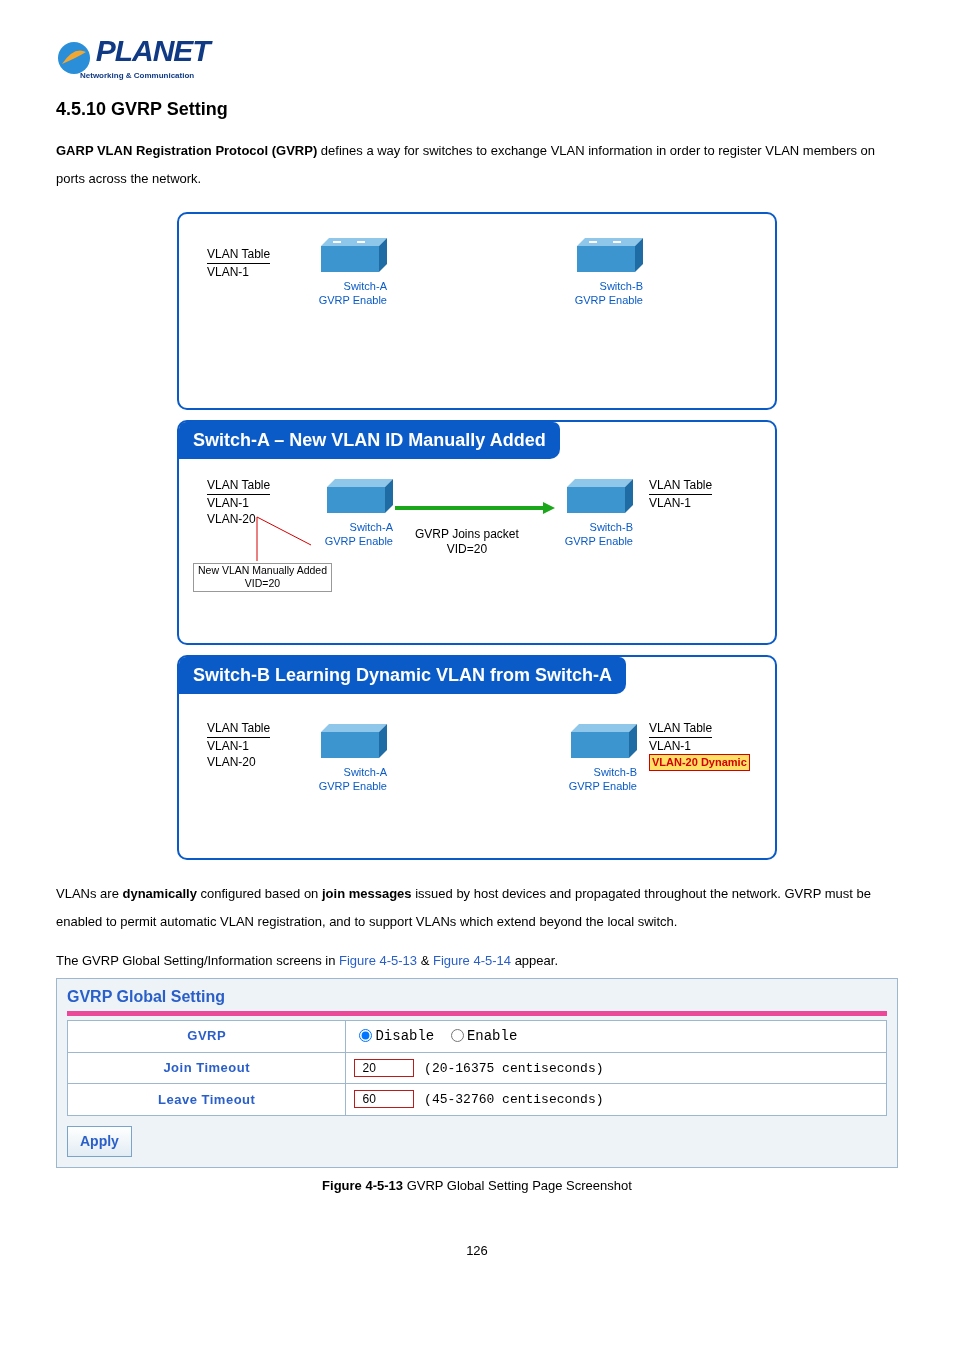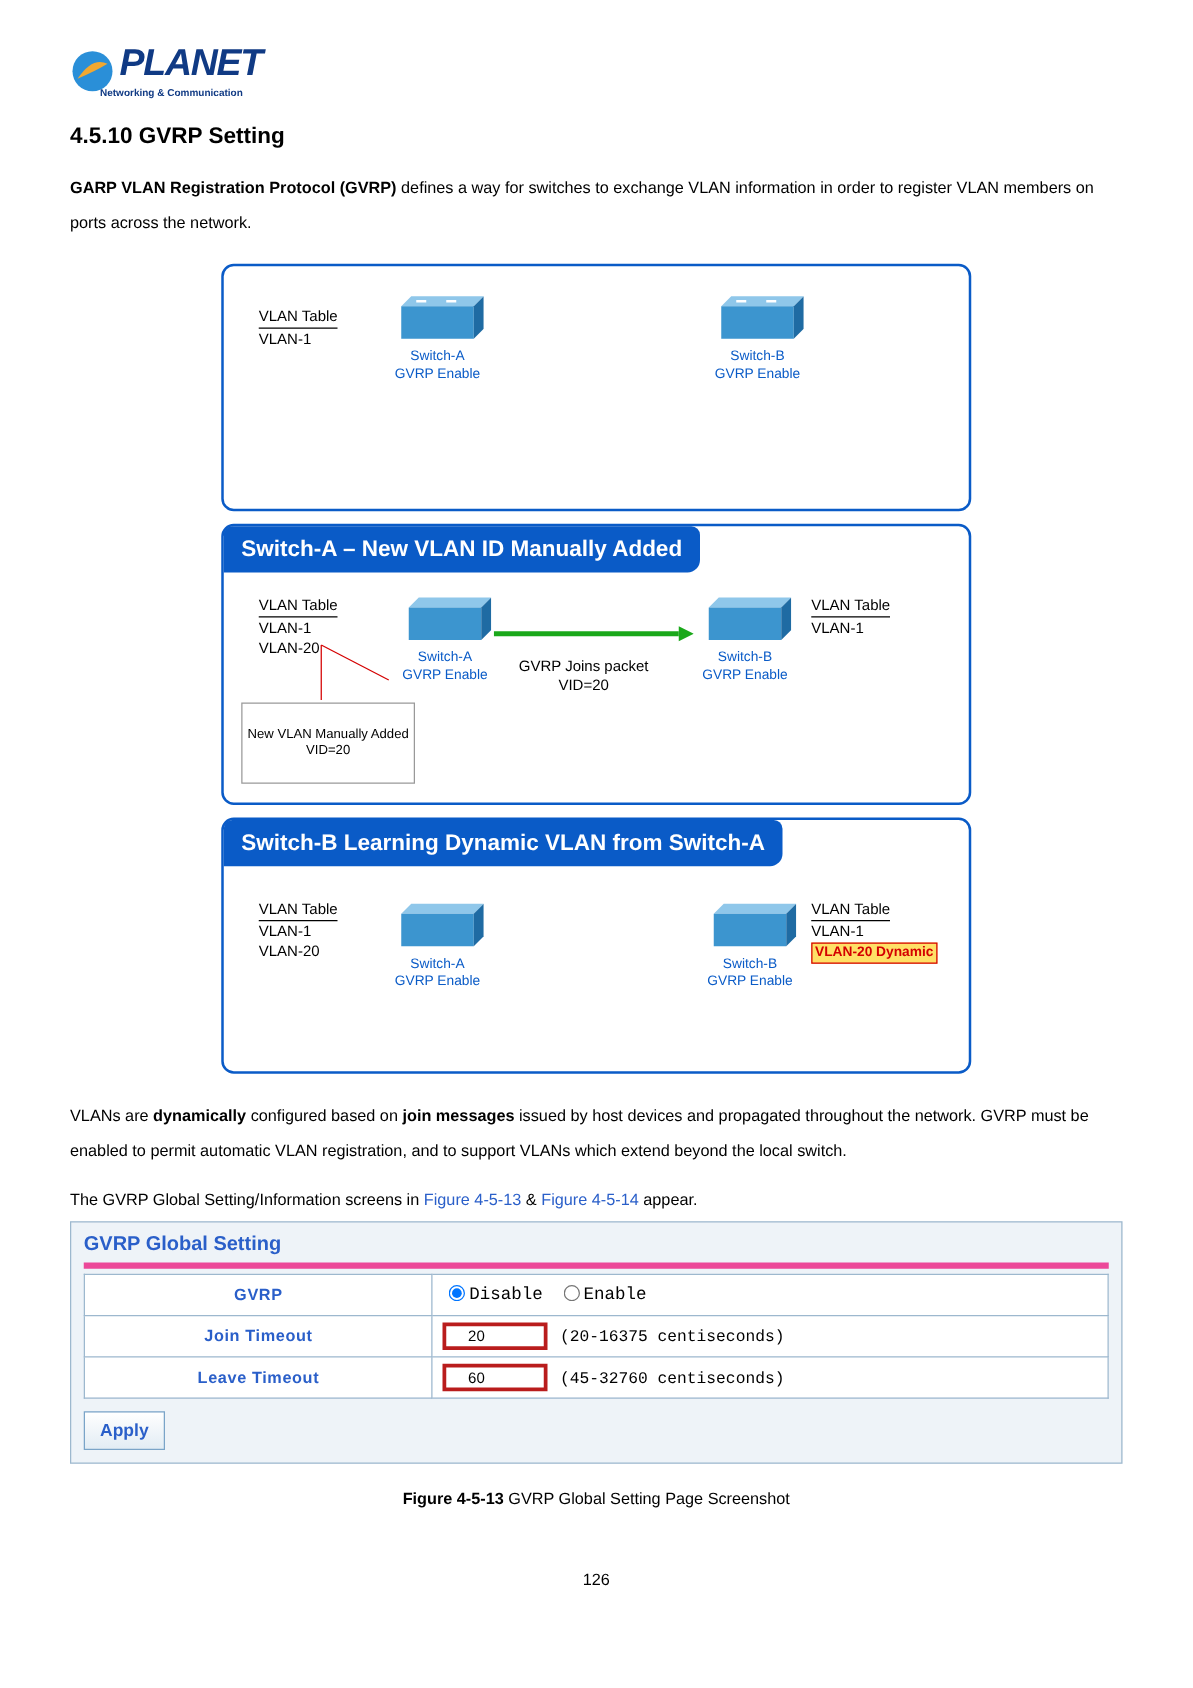--- a/index.html
+++ b/index.html
@@ -74,32 +74,32 @@
     line-height: 1.35;
   }
   .vlan-table .hdr {
     font-weight: normal;
     border-bottom: 1px solid #000;
     display: inline-block;
     padding-bottom: 1px;
   }
   .switch {
     position: absolute;
-    text-align: center;
+    text-align: right;
     font-size: 11px;
     color: #0a5bc7;
     line-height: 1.25;
   }
   .switch svg { display:block; margin: 0 auto 2px auto; }
   .note-box {
     position: absolute;
     border: 1px solid #999;
     font-size: 10.5px;
     text-align: center;
-    padding: 18px 4px;
+    padding: 0 4px;
     background: #fff;
     line-height: 1.3;
   }
   .mid-label {
     position: absolute;
     font-size: 12px;
     color: #000;
     text-align: center;
     line-height: 1.3;
   }
@@ -149,40 +149,40 @@
     width: 34%;
     text-align: center;
     color: #2a5fc9;
     font-weight: bold;
     font-family: "Trebuchet MS", Arial, sans-serif;
     letter-spacing: 0.5px;
   }
   table.cfg input[type=text] {
     width: 44px;
     font-size: 12px;
-    border: 3px solid #b91c1c;
-    padding: 1px 17px;
+    border: 1px solid #b91c1c;
+    padding: 1px 7px;
   }
   .hint { font-family: "Courier New", monospace; font-size: 13px; margin-left: 6px; }
   .apply-btn {
     display: inline-block;
     border: 1px solid #7aa4c8;
     background: linear-gradient(#ffffff,#e2ecf4);
     color: #2a5fc9;
     font-weight: bold;
     font-size: 14px;
     padding: 4px 12px;
     margin-top: 10px;
     font-family: "Trebuchet MS", Arial, sans-serif;
     cursor: pointer;
   }
   .fig-caption {
     text-align: center;
     font-size: 13px;
-    margin-top: 18px;
+    margin-top: 8px;
   }
   .page-num {
     text-align: center;
     font-size: 13px;
     margin-top: 46px;
   }
   .radio-row input { vertical-align: -2px; }
   .radio-row span.rlbl { font-family: "Courier New", monospace; font-size: 14px; margin-right: 8px; }
 </style>
 </head>

